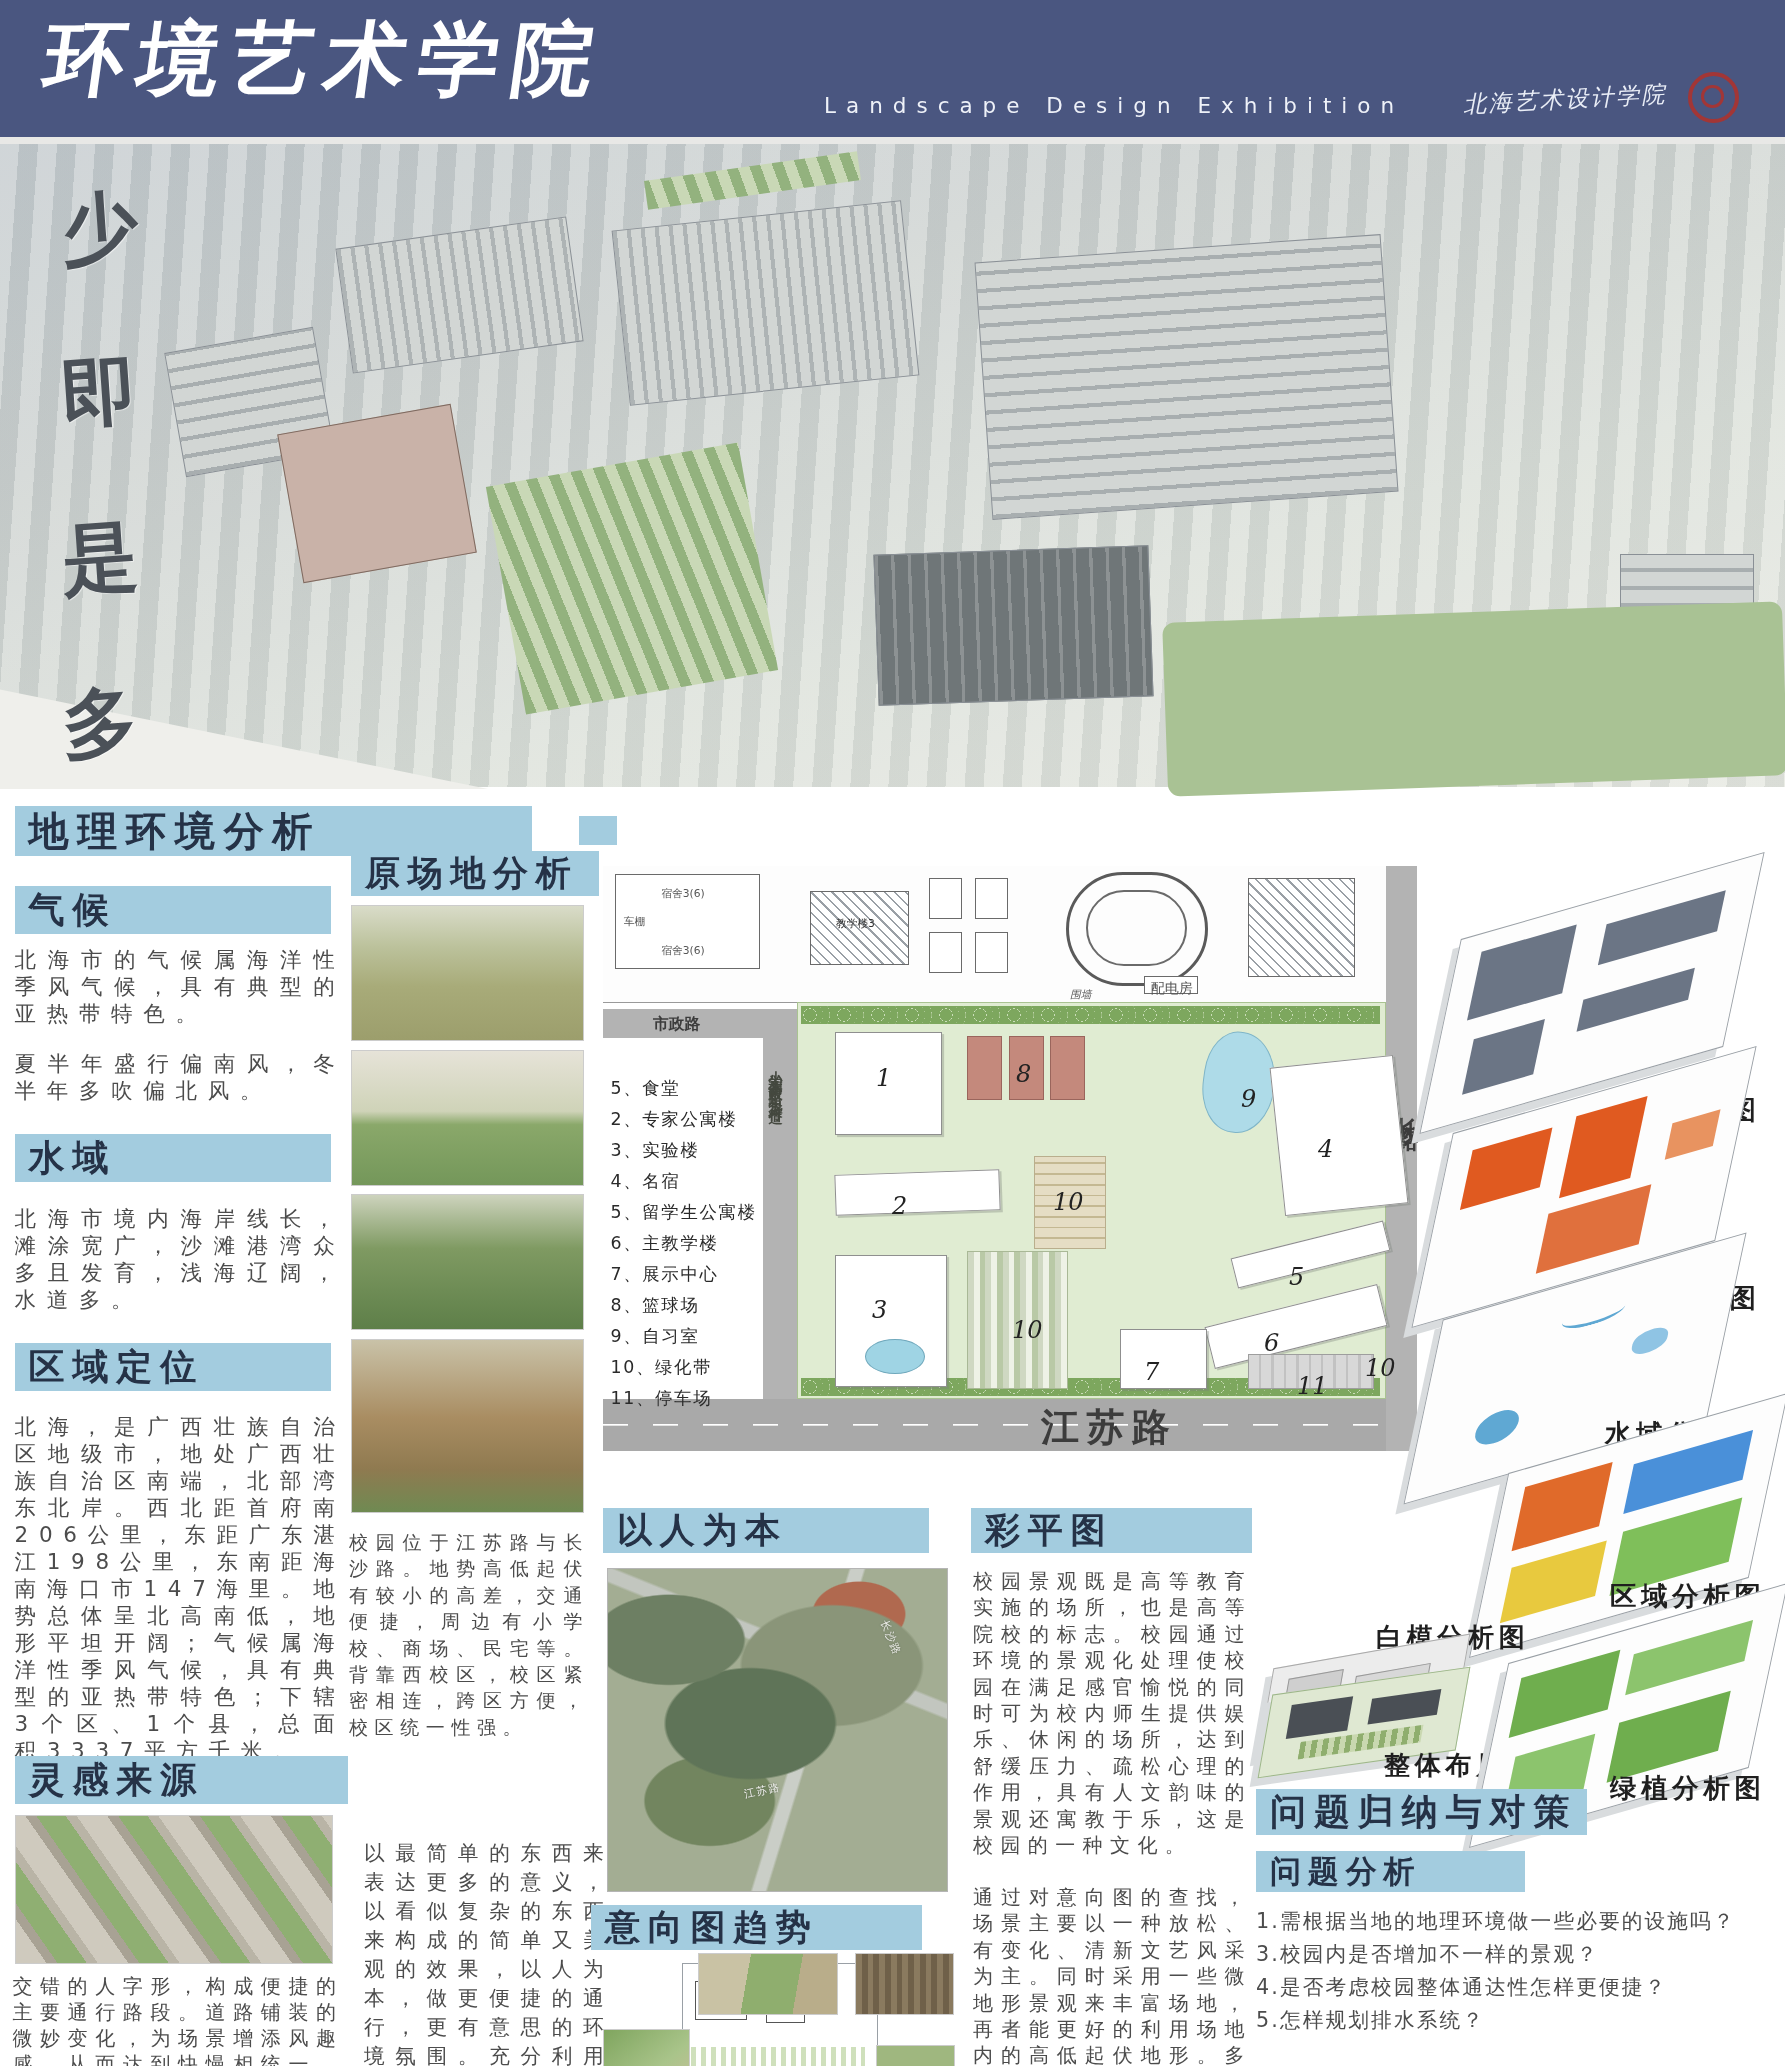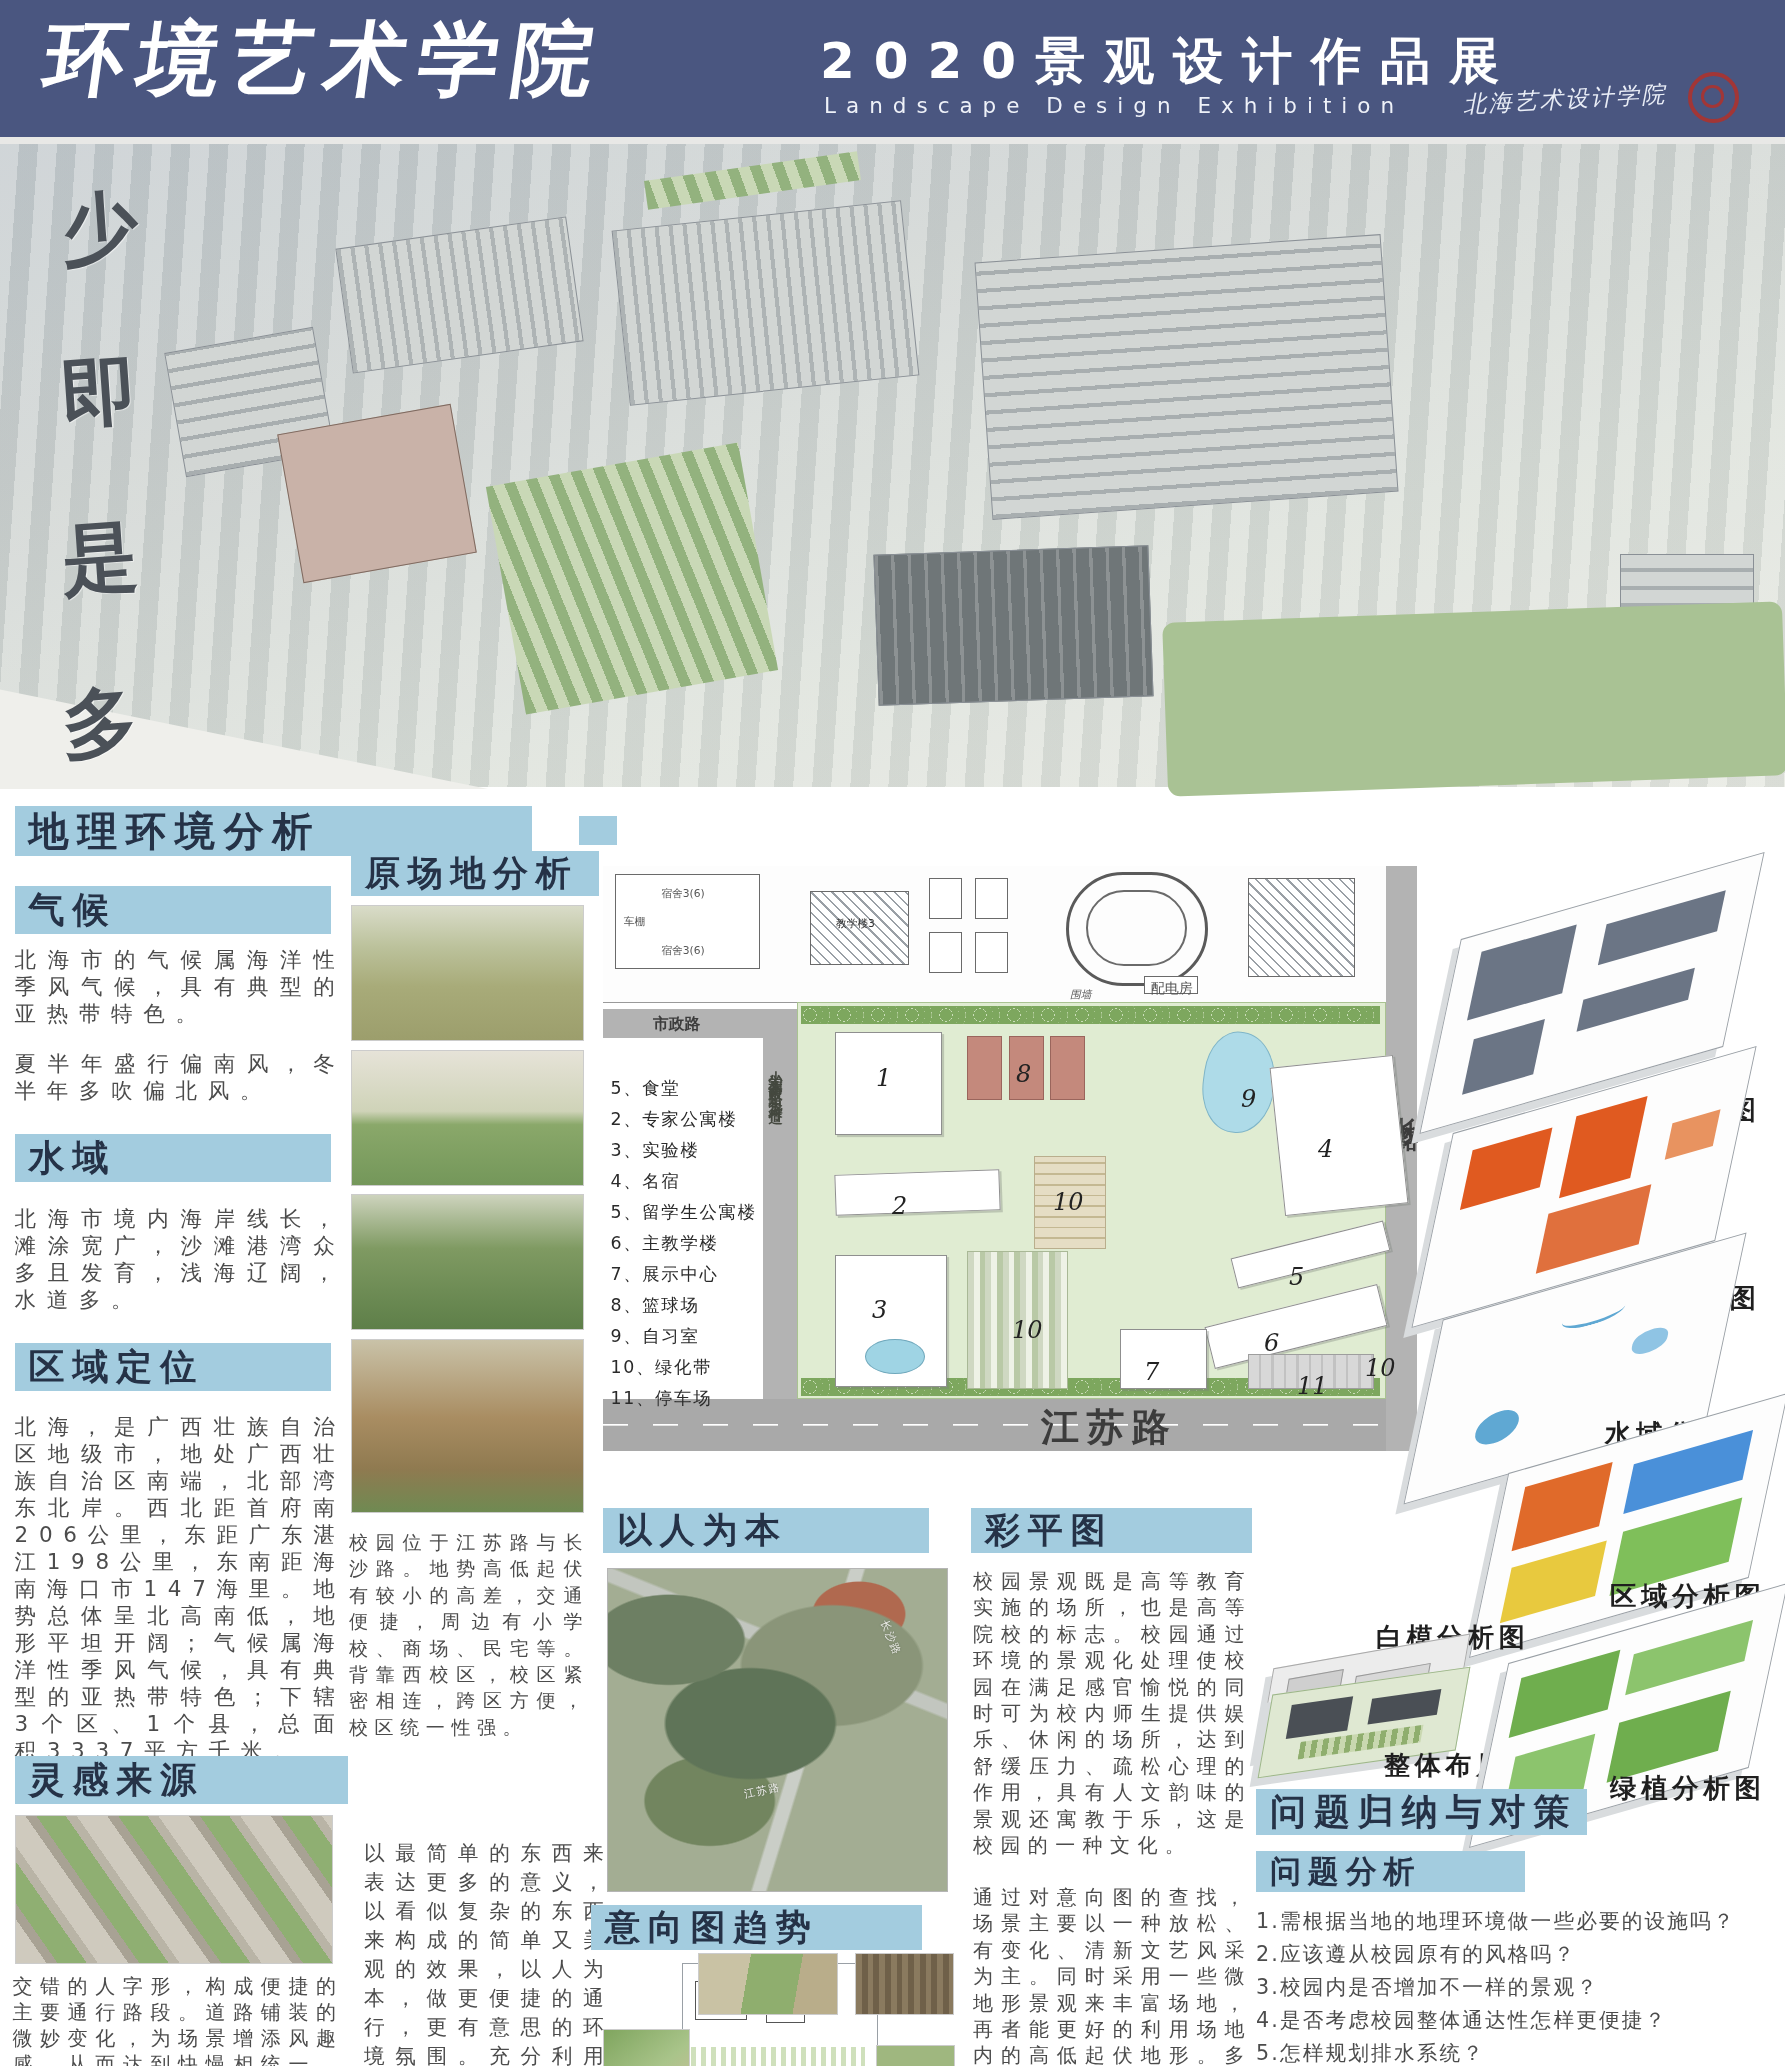--- a/index.html
+++ b/index.html
@@ -67,21 +67,20 @@
       linear-gradient(22deg,transparent 67%,#c2c6bf 67.6% 70.4%,transparent 71%);}
   .satlbl{position:absolute;color:#f2f2ee;font-size:10.7px;letter-spacing:1.7px;white-space:nowrap;text-shadow:0 0 1.7px #55604f;}
 </style>
 </head>
 <body>
 
 <div id="poster">
 
   <div class="topbar">
     <div class="title-cn">环境艺术学院</div>
-    <div class="sub-cn">2020景观设计作品展</div>
     <div class="sub-en">Landscape Design Exhibition</div>
     <div class="logo-wrap">
       <span class="logo-text">北海艺术设计学院</span>
       <span class="logo-mark"></span>
     </div>
   </div>
   <div class="divider"></div>
 
   <div class="hero">
     <div class="hero-streaks"></div>
@@ -283,21 +282,20 @@
     <div class="blk" style="left:136px;top:25px;width:124px;height:37px;background:#8cc46d;"></div>
     <div class="blk" style="left:29px;top:91px;width:83px;height:50px;background:#8cc46d;"></div>
     <div class="blk" style="left:136px;top:87px;width:116px;height:54px;background:#6fae4e;"></div>
   </div>
   <div class="alabel" style="left:1610px;top:1771px;">绿植分析图</div>
 
   <div class="hdr" style="left:1256px;top:1789px;width:331px;height:46px;font-size:36px;">问题归纳与对策</div>
   <div class="hdr" style="left:1256px;top:1851px;width:269px;height:41px;font-size:31px;">问题分析</div>
   <div class="txt" style="left:1256px;top:1905px;width:525px;font-size:20.7px;line-height:33px;letter-spacing:2.1px;text-align:left;">
     <div>1.需根据当地的地理环境做一些必要的设施吗？</div>
-    <div>2.应该遵从校园原有的风格吗？</div>
     <div>3.校园内是否增加不一样的景观？</div>
     <div>4.是否考虑校园整体通达性怎样更便捷？</div>
     <div>5.怎样规划排水系统？</div>
 
   </div>
 
 </div>
 
 
 </body></html>

